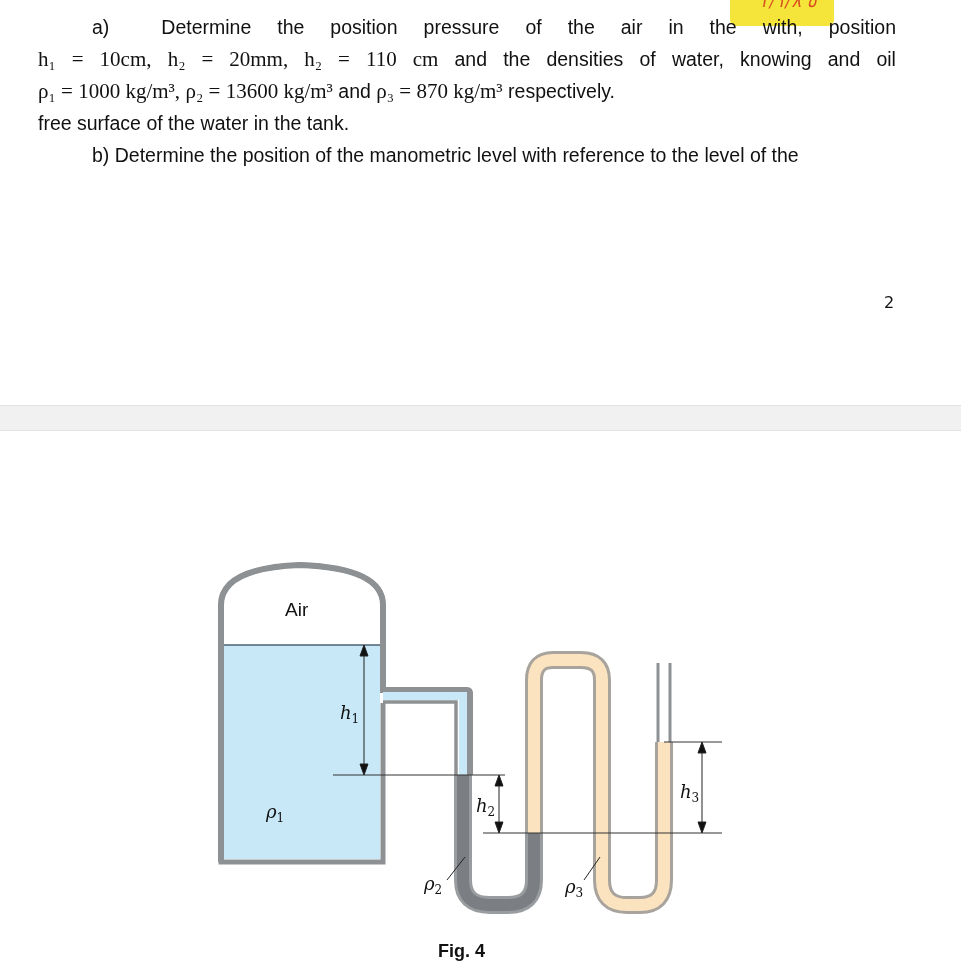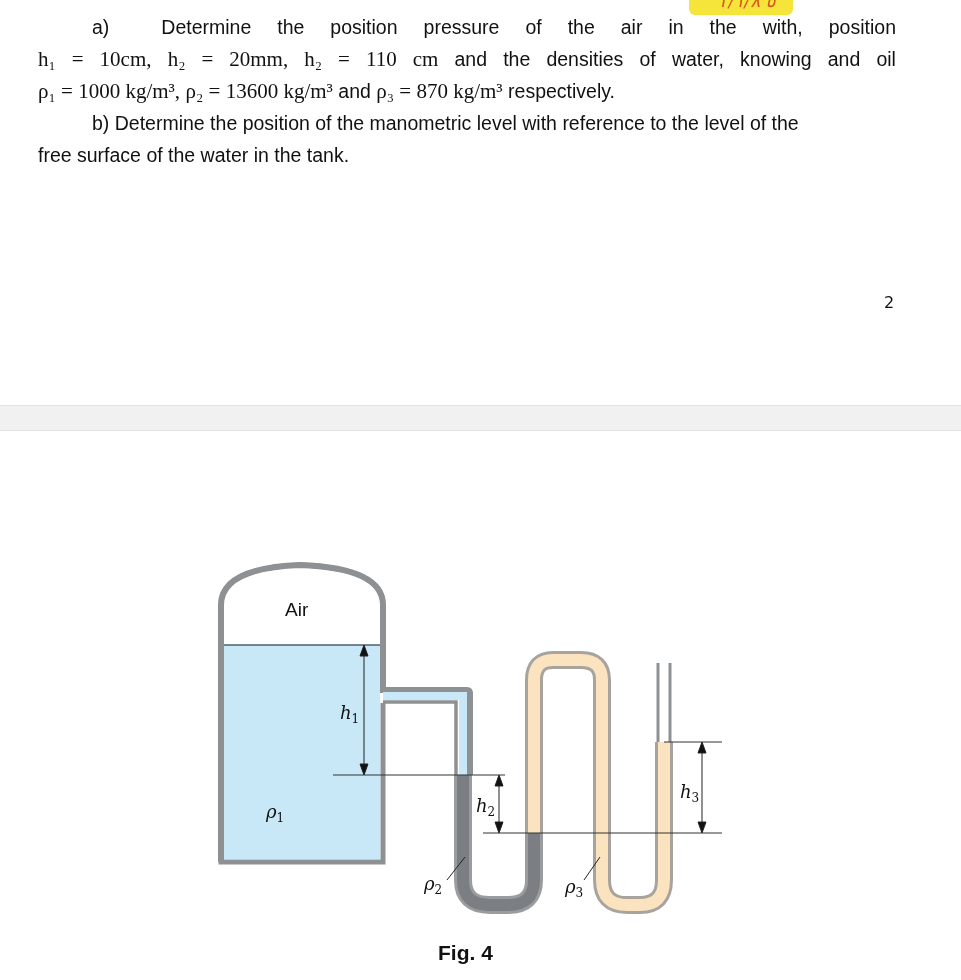--- a/index.html
+++ b/index.html
@@ -1,34 +1,34 @@
 <!DOCTYPE html>
 <html><head>
 <meta charset="utf-8">
 <style>
   html, body { margin:0; padding:0; }
   body { width:961px; height:980px; background:#ffffff; position:relative; overflow:hidden;
          font-family:"Liberation Sans", sans-serif; color:#111; }
   .page-top { position:absolute; left:0; top:0; width:961px; height:405px; background:#fff; }
-  .highlight-tag { position:absolute; left:689px; top:0; width:104px; height:15px; background:#f5e43a;
+  .highlight-tag { position:absolute; left:730px; top:0; width:104px; height:26px; background:#f5e43a;
          border-radius:0 0 6px 6px; overflow:hidden; }
   .highlight-tag span { position:absolute; left:30px; top:-10px; color:#d9531e; font-size:18px;
          font-family:"DejaVu Serif", serif; font-style:italic; letter-spacing:2px; }
   .para { position:absolute; left:38px; width:858px; font-size:19.5px; line-height:32px; }
   .p1 { top:11px; }
   .indent { display:inline-block; width:54px; }
   .justify { text-align:justify; text-align-last:justify; }
   .line { display:block; white-space:nowrap; }
   .math { font-family:Liberation Serif, serif; font-size:21px; }
   .page-number { position:absolute; left:884px; top:293px; font-size:16px; font-family:"DejaVu Sans", sans-serif; }
   .page-gap { position:absolute; left:0; top:405px; width:961px; height:24px; background:#f1f1f1;
          border-top:1px solid #e2e2e2; border-bottom:1px solid #e2e2e2; }
   .page-bottom { position:absolute; left:0; top:431px; width:961px; height:549px; background:#fff; }
   svg { position:absolute; left:0; top:0; }
-  .fig-caption { position:absolute; left:438px; top:941px; font-size:21px; font-weight:bold; }
+  .fig-caption { position:absolute; left:438px; top:941px; font-size:18px; font-weight:bold; }
 </style>
 </head>
 <body>
 
 <div class="page-top">
   <div class="highlight-tag">
     <span>۲/۱/۸ ٥</span>
   </div>
 
   <div class="para p1">
@@ -41,22 +41,22 @@
       <span class="math">h₂ = 110 cm</span>
       <span>and</span> <span>the</span> <span>densities</span> <span>of</span> <span>water,</span> <span>knowing</span> <span>and</span> <span>oil</span>
     </span>
     <span class="line">
       <span class="math">ρ₁ = 1000 kg/m³,</span>
       <span class="math">ρ₂ = 13600 kg/m³</span>
       <span>and</span>
       <span class="math">ρ₃ = 870 kg/m³</span>
       <span>respectively.</span>
     </span>
+    <span class="line">free surface of the water in the tank.</span>
     <span class="line"><span class="indent"></span><span>b) Determine the position of the manometric level with reference to the level of the</span></span>
-    <span class="line">free surface of the water in the tank.</span>
   </div>
 
   <div class="page-number">2</div>
 </div>
 
 <div class="page-gap"></div>
 
 <div class="page-bottom"></div>
 
 <svg width="961" height="980" viewBox="0 0 961 980">

